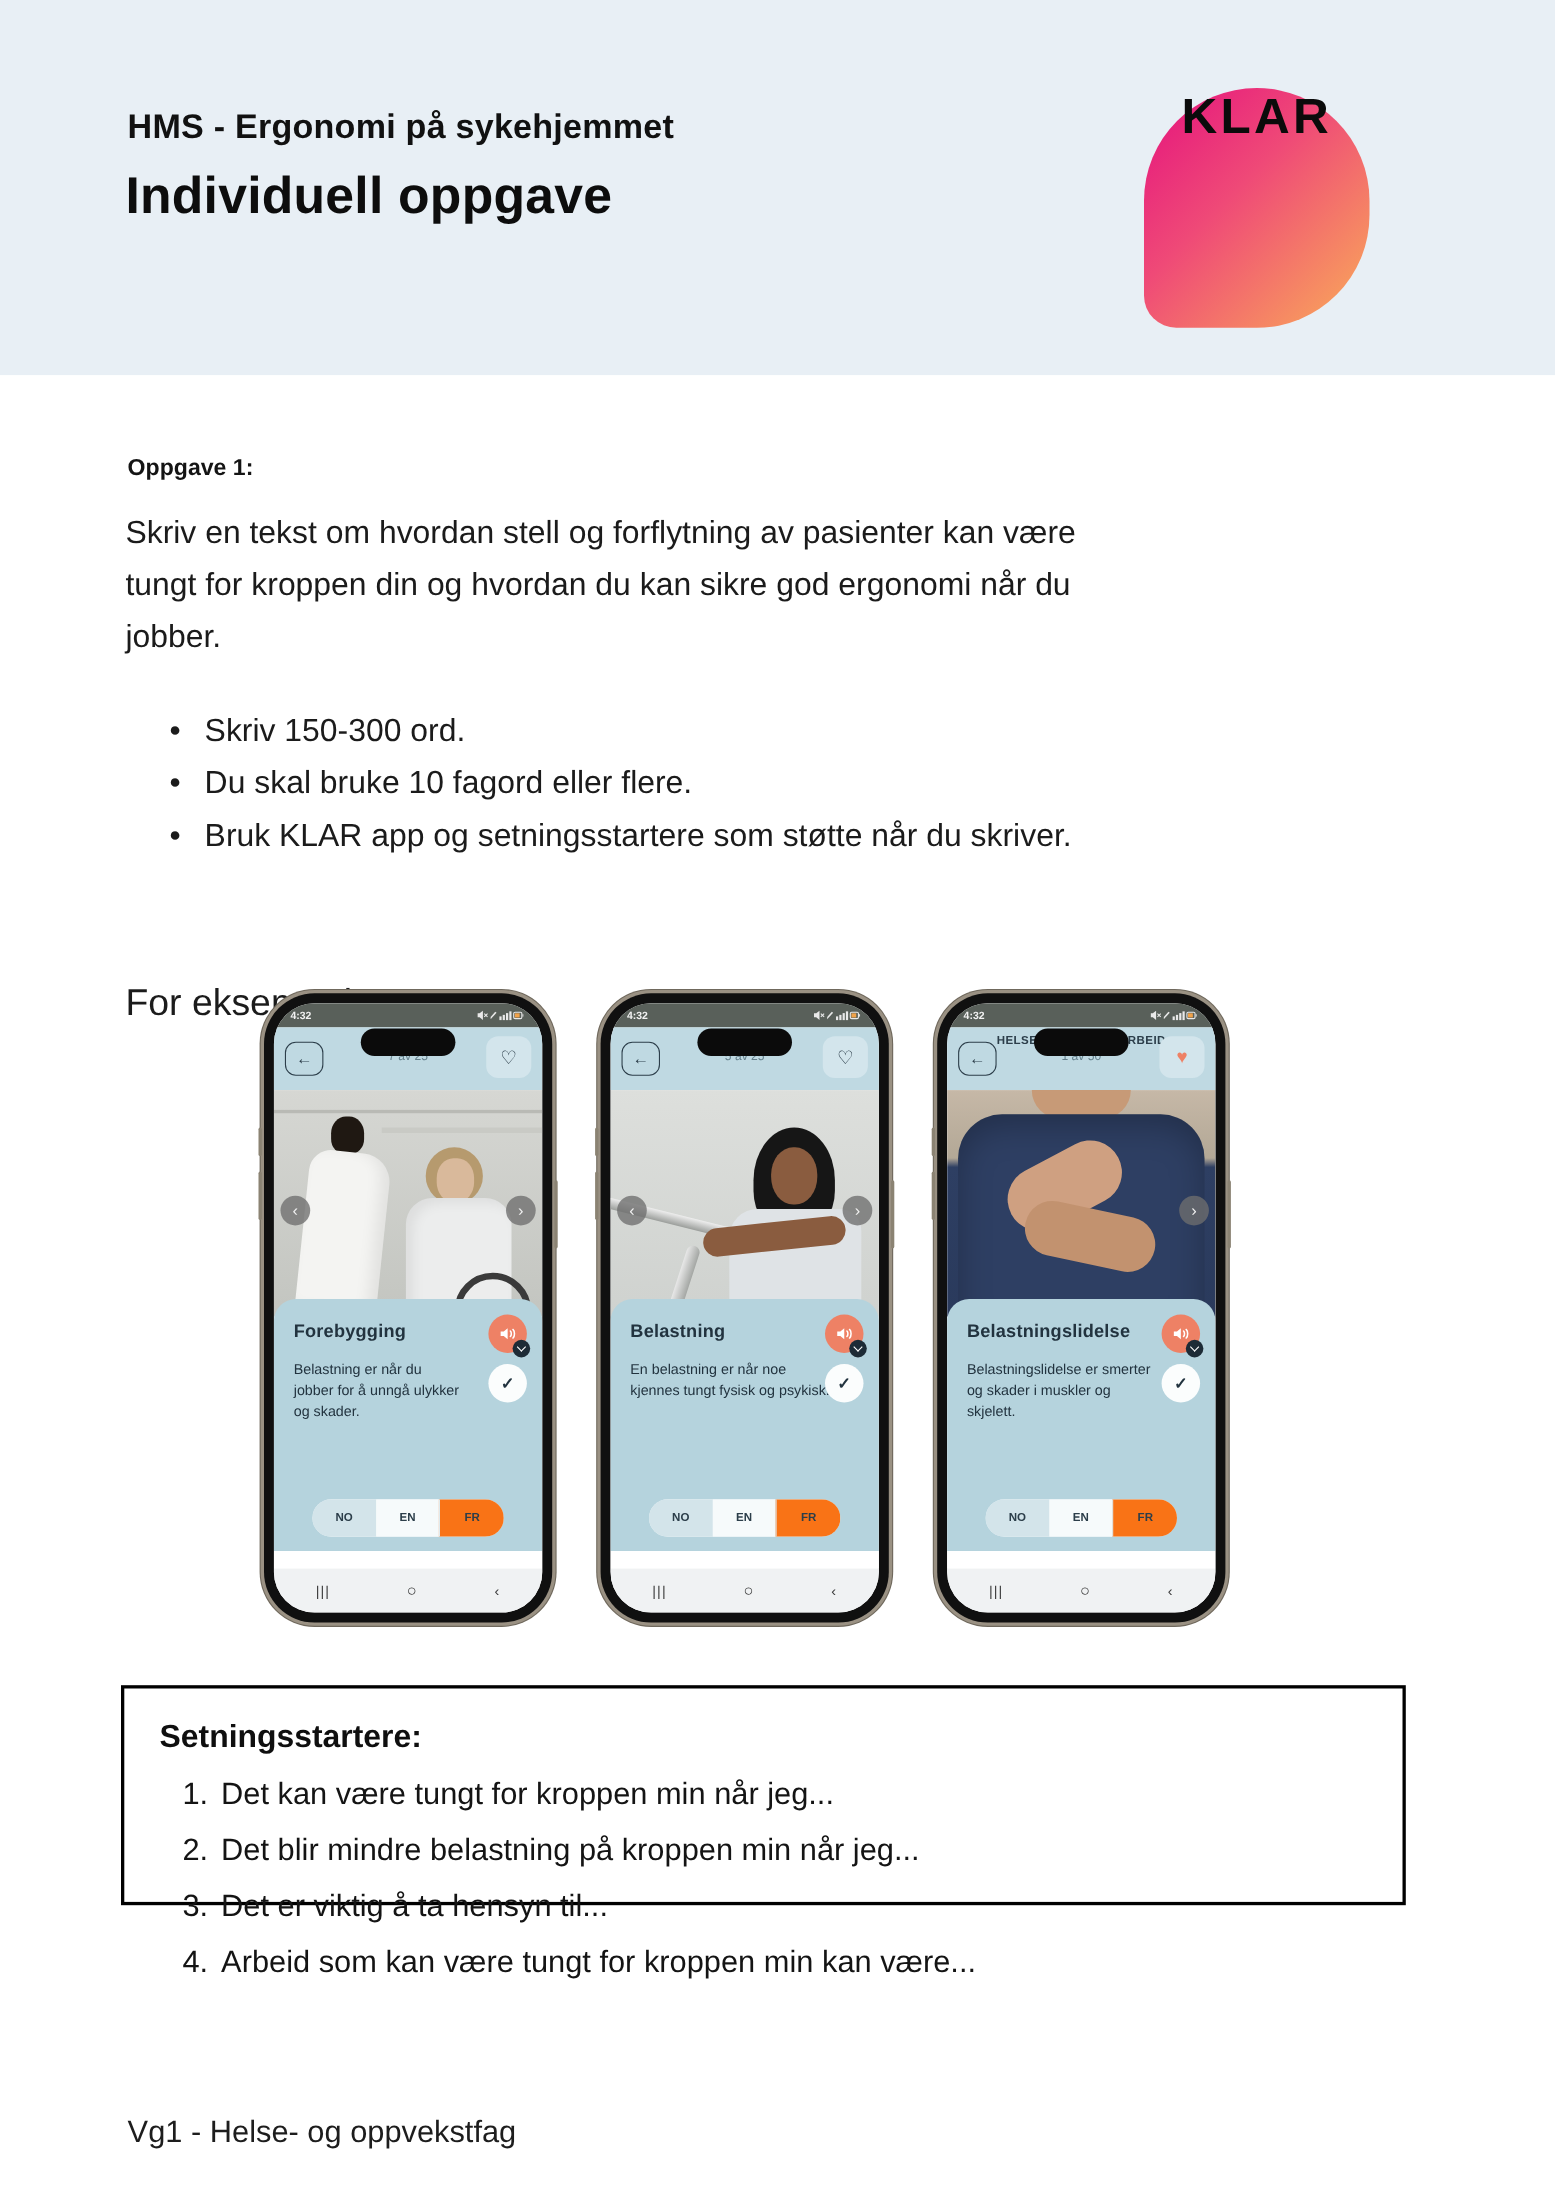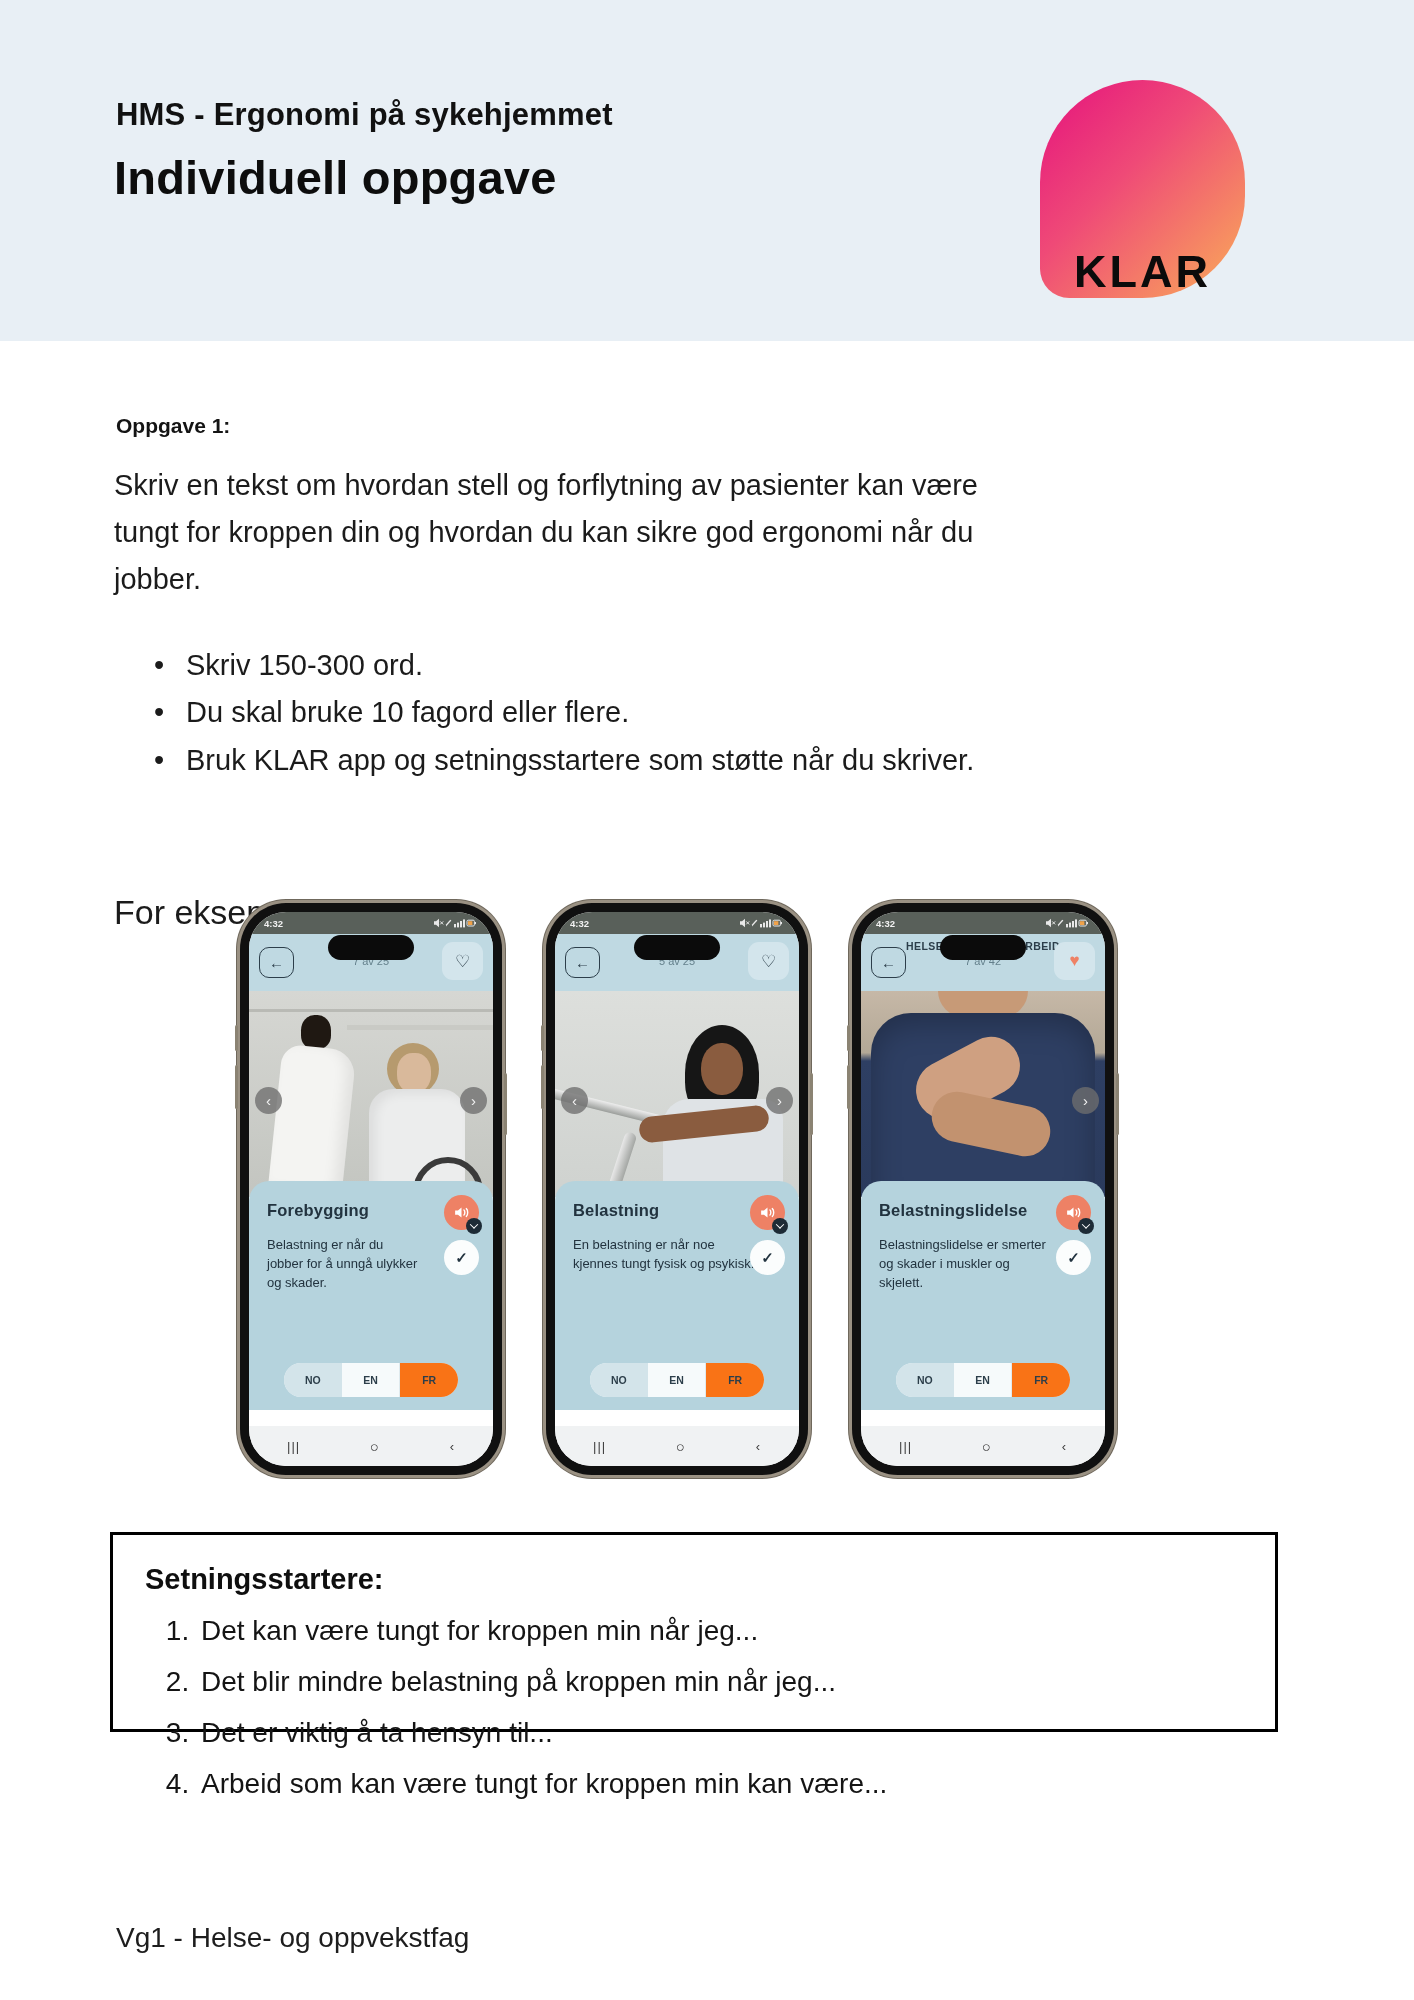--- a/index.html
+++ b/index.html
@@ -5,21 +5,21 @@
   * { margin:0; padding:0; box-sizing:border-box; }
   body { background:#ffffff; font-family:"Liberation Sans", sans-serif; }
   .page { position:relative; width:1414px; height:2000px; background:#ffffff; overflow:hidden; }
 
   
   .header-band { position:absolute; top:0; left:0; width:1414px; height:341px; background:#E8EFF5; }
   .header-subtitle { position:absolute; left:116px; top:97px; font-size:31px; font-weight:700; color:#111; letter-spacing:.2px; }
   .header-title { position:absolute; left:114px; top:150px; font-size:47px; font-weight:700; color:#0d0d0d; letter-spacing:.2px; }
   .logo-blob { position:absolute; left:1040px; top:80px; width:205px; height:218px;
     background:linear-gradient(135deg,#E6187D 5%, #EF4A77 42%, #F9A75A 96%);
-    border-radius:105px 105px 105px 30px; display:flex; align-items:flex-end; justify-content:center; }
+    border-radius:105px 105px 105px 30px; display:flex; align-items:flex-start; justify-content:center; }
   .logo-text { font-size:45px; font-weight:700; color:#0b0b0b; letter-spacing:3px; }
 
   
   .task-heading { position:absolute; left:116px; top:414px; font-size:21px; font-weight:700; color:#141414; }
   .task-desc { position:absolute; left:114px; top:462px; width:884px; font-size:29px; color:#1b1b1b; line-height:1.62; }
   .task-bullets { position:absolute; left:150px; top:642px; list-style:none; }
   .task-bullets li { position:relative; padding-left:36px; font-size:29px; color:#1b1b1b; line-height:1.63; }
   .task-bullets li::before { content:"•"; position:absolute; left:4px; top:0; font-size:29px; color:#1b1b1b; }
   .example-label { position:absolute; left:114px; top:893px; font-size:34px; color:#1b1b1b; }
 
@@ -327,21 +327,21 @@
                 </g>
               </svg>
           </span>
         </div>
         <div class="app-header">
           <div class="back-btn">
               <span>←</span>
             </div>
           <div class="hdr-center">
             <div class="hdr-title">HELSEFREMMENDE ARBEID</div>
-            <div class="hdr-progress">7 av 42</div>
+            <div class="hdr-progress">1 av 50</div>
           </div>
           <div class="fav-btn filled">
               <span>♥</span>
             </div>
           <div class="notch"></div>
         </div>
         <div class="photo">
           <div class="ph3-bg"></div>
           <div class="shape neck"></div>
           <div class="shape tee"></div>

